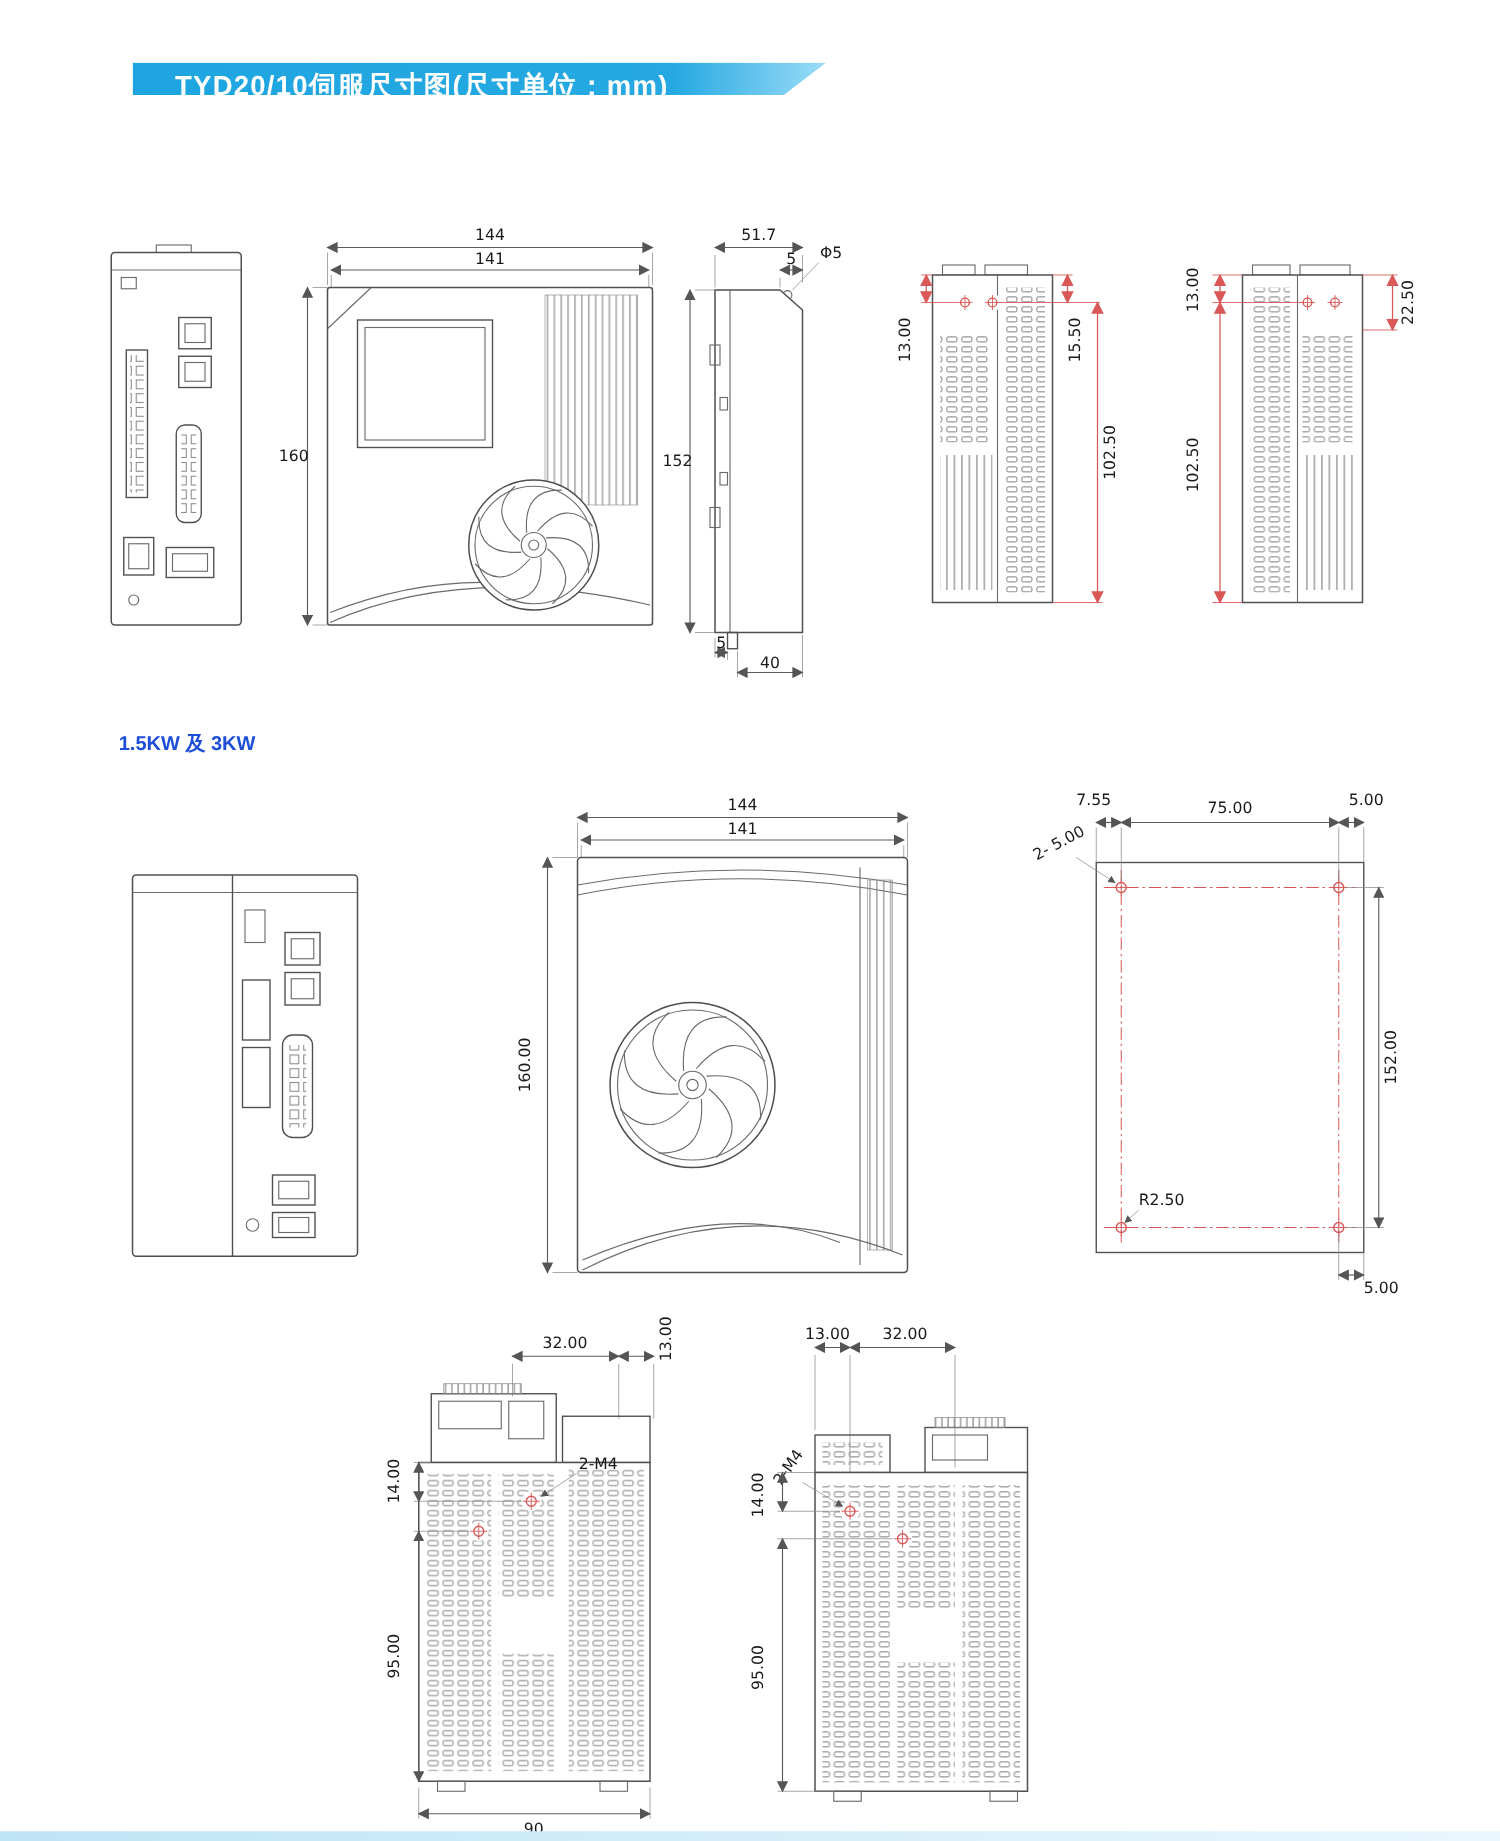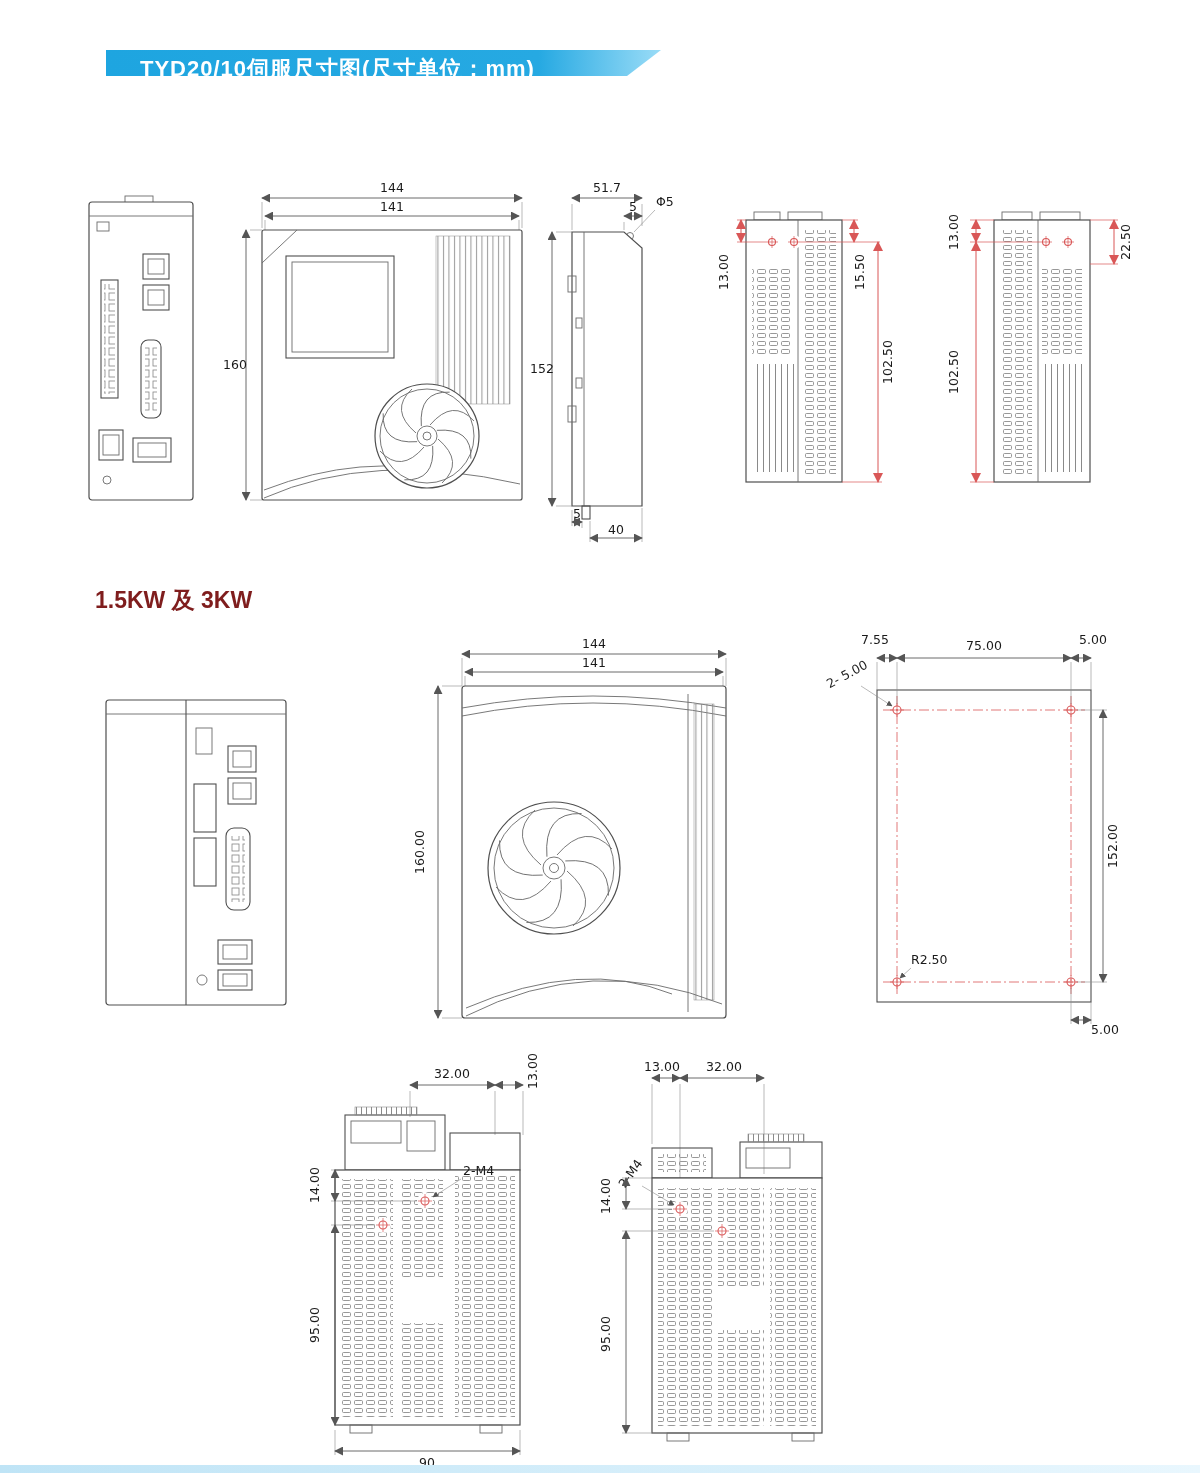--- a/index.html
+++ b/index.html
@@ -2,21 +2,21 @@
 <html><head>
 <meta charset="utf-8">
 <style>
   * { margin:0; padding:0; box-sizing:border-box; }
   html,body { background:#ffffff; font-family:"Liberation Sans", sans-serif; }
   .page { position:relative; width:1200px; height:1473px; background:#fff; overflow:hidden; }
   .banner { position:absolute; left:68px; top:50px; width:555px; height:26px; line-height:38px;
             padding-left:34px; color:#fff; font-size:22px; font-weight:bold; letter-spacing:1px;
             background:linear-gradient(90deg,#1ea5e0 0%,#26a9e2 78%,#9adcf7 100%);
             clip-path:polygon(0 0,100% 0,calc(100% - 34px) 100%,0 100%);margin-left:38px; }
-  .plabel { position:absolute; left:95px; top:585px; font-size:23px; font-weight:bold; color:#7f1d1d; }
+  .plabel { position:absolute; left:95px; top:585px; font-size:16px; font-weight:bold; color:#1d4ed8; }
   .footer-band { position:absolute; left:0; bottom:0; width:100%; height:8px;
             background:linear-gradient(90deg,#bfe4f6,#e9f7fe); }
   svg { position:absolute; overflow:visible; }
   .ol  { fill:#fff; stroke:#4f4f4f; stroke-width:1.2; }
   .ol2 { fill:none; stroke:#4f4f4f; stroke-width:1.1; }
   .tl  { fill:none; stroke:#6a6a6a; stroke-width:0.9; }
   .dl  { stroke:#5a5a5a; stroke-width:0.9; fill:none; }
   .xl  { stroke:#8a8a8a; stroke-width:0.6; fill:none; }
   .rl  { stroke:#d95757; stroke-width:1; fill:none; }
   .rx  { stroke:#d95757; stroke-width:0.7; fill:none; }

